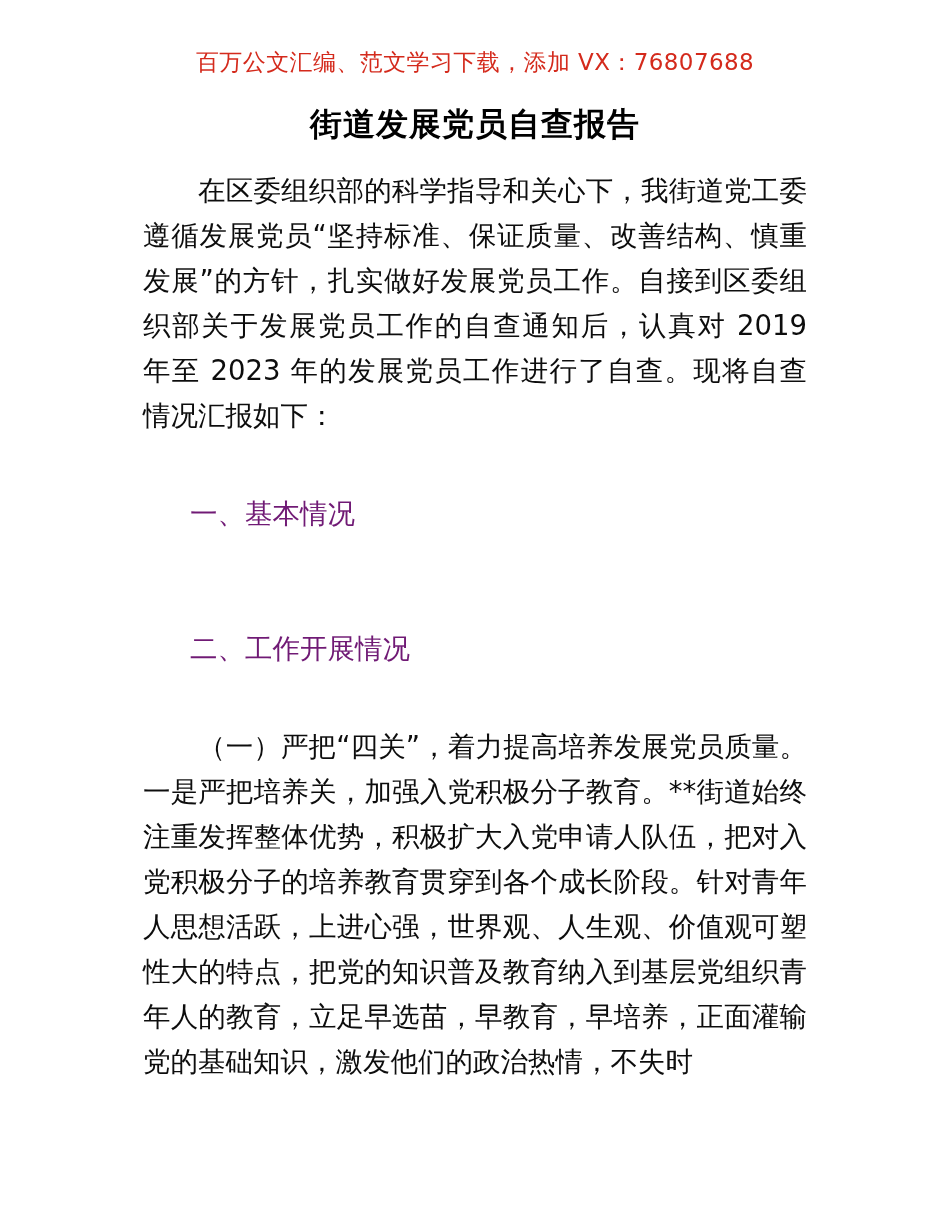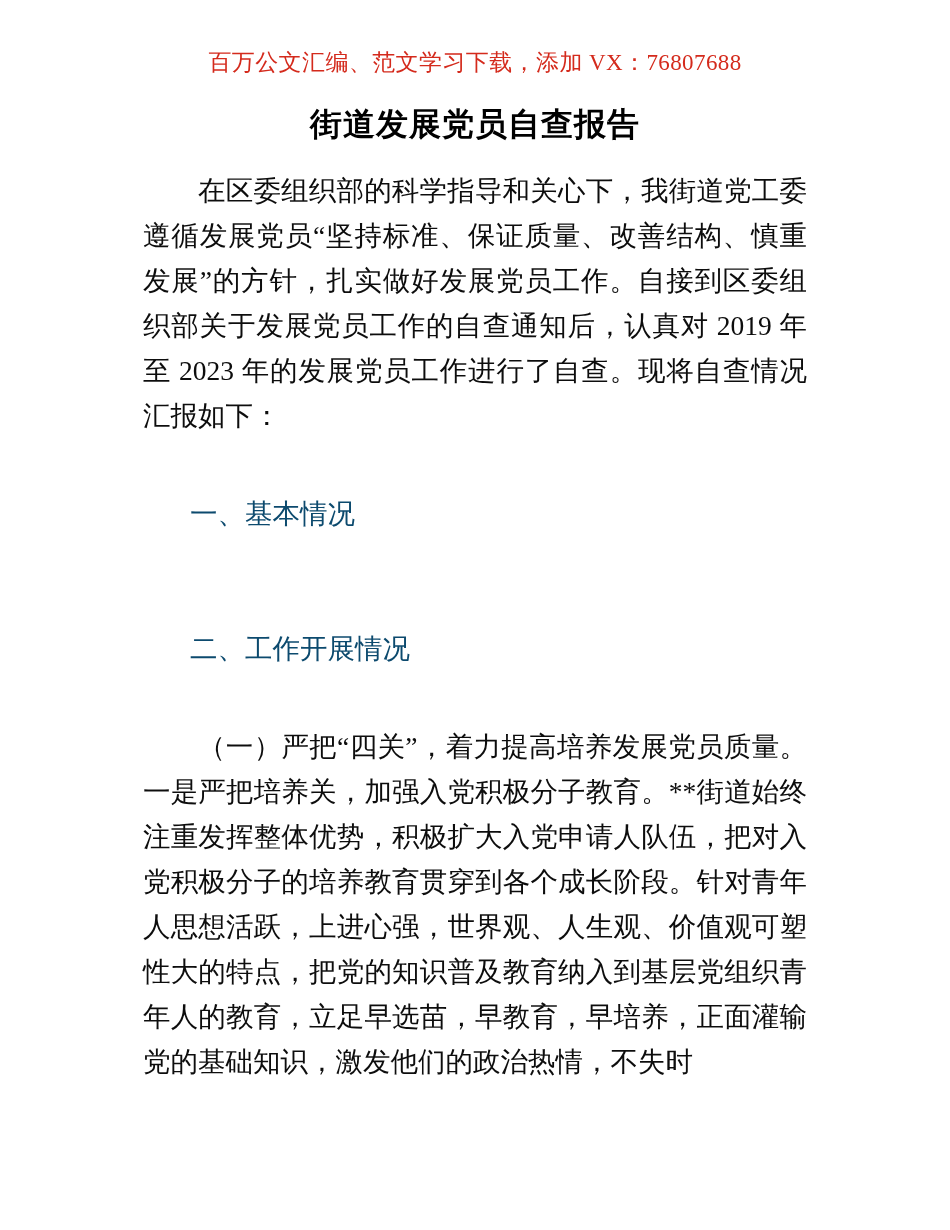--- a/index.html
+++ b/index.html
@@ -15,21 +15,20 @@
     color: #000000;
     -webkit-font-smoothing: antialiased;
   }
 
   .page {
     position: relative;
     width: 950px;
     height: 1230px;
     box-sizing: border-box;
     padding: 0;
-    font-family: Liberation Serif, serif;
   }
 
   
   .promo-header {
     text-align: center;
     color: #d42a1c;
     font-size: 23px;
     font-weight: 500;
     letter-spacing: 0.4px;
     line-height: 1;
@@ -67,21 +66,21 @@
     word-break: break-all;
     color: #0d0d0d;
   }
 
   p.heading {
     margin: 0;
     font-size: 27.5px;
     line-height: 45px;
     text-indent: 55px;
     letter-spacing: 0px;
-    color: #0c4a6e;
+    color: #701a75;
   }
 
   .gap-line {
     height: 45px;
   }
 </style>
 </head>
 <body>
 
 <div class="page">

